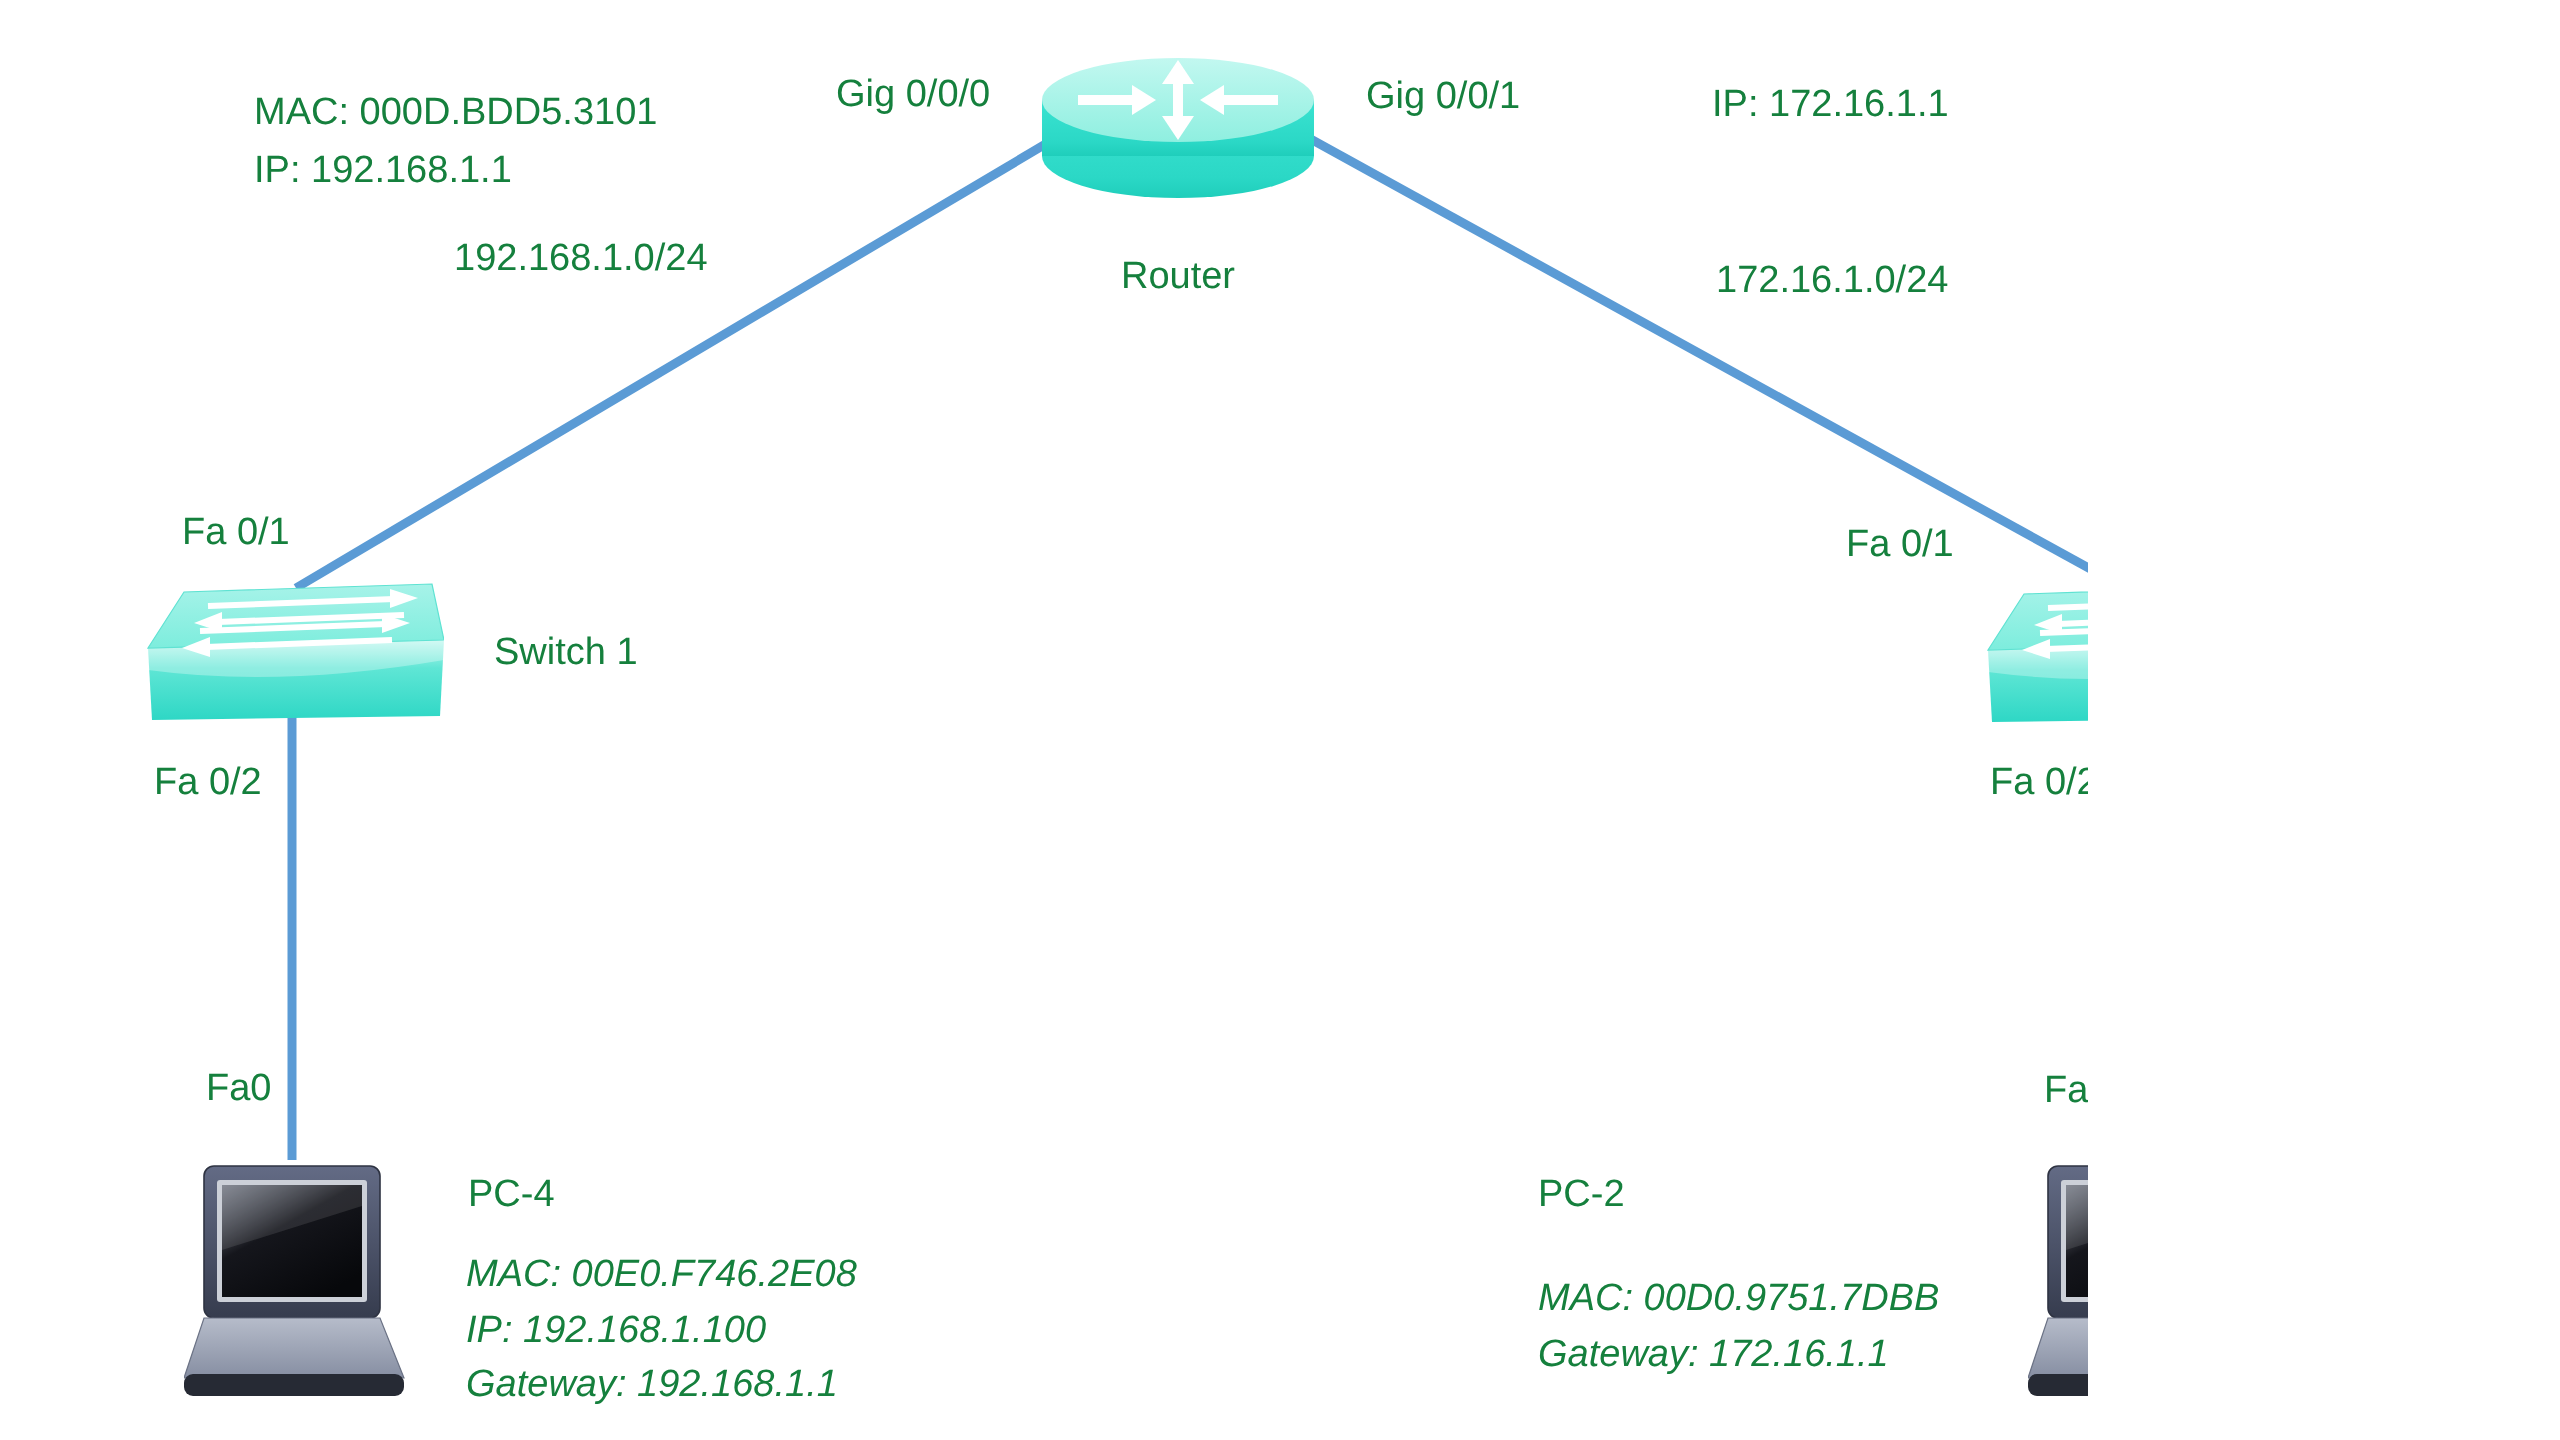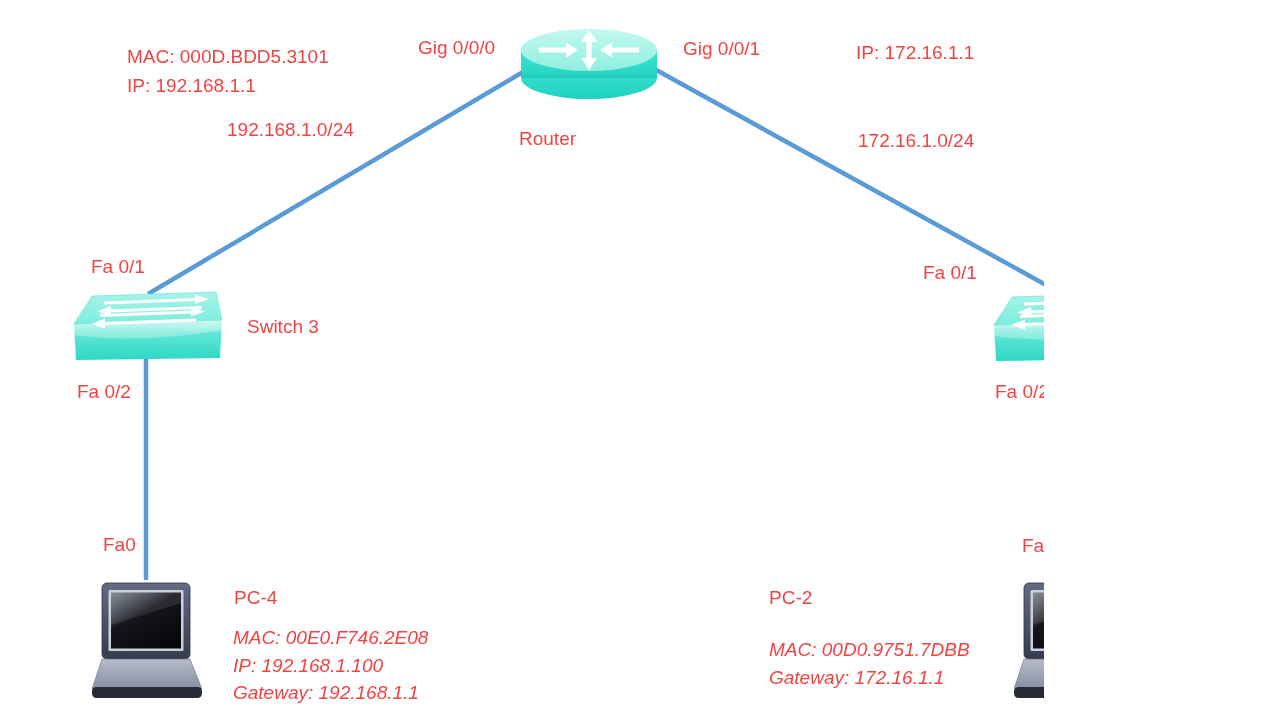--- a/index.html
+++ b/index.html
@@ -1,26 +1,26 @@
 <!DOCTYPE html>
 <html><head>
 <meta charset="utf-8">
 <style>
   html,body{margin:0;padding:0;background:#ffffff;}
   .stage{
     position:relative;width:1044px;height:720px;overflow:hidden;background:#ffffff;
-    font-family:"Liberation Sans",sans-serif;color:#ef4444;
+    font-family:"Liberation Sans",sans-serif;color:#15803d;
   }
   .links-layer{position:absolute;left:0;top:0;z-index:1;}
   .links-layer line{stroke:#5B9BD5;stroke-width:4.5;}
   svg.device{position:absolute;z-index:2;}
   .lbl{position:absolute;z-index:3;font-size:19px;line-height:24px;white-space:nowrap;}
   .details{line-height:27.5px;font-style:italic;}
   .rdetails{line-height:28.5px;}
-  .centered{text-align:left;}
+  .centered{text-align:center;}
 </style>
 </head>
 <body>
 
 <div class="stage">
 
   <svg width="0" height="0" style="position:absolute" aria-hidden="true">
     <defs>
       <linearGradient id="gRTop" x1="0" y1="0" x2="0" y2="1">
         <stop offset="0" stop-color="#C2F8F0"></stop>
@@ -140,21 +140,21 @@
   <div class="lbl rdetails" style="left:856px;top:39px">
     <div>IP: 172.16.1.1</div>
   </div>
 
   <div class="lbl centered" style="left:519px;top:127px;width:140px">Router</div>
 
   <div class="lbl" style="left:227px;top:118px">192.168.1.0/24</div>
   <div class="lbl" style="left:858px;top:129px">172.16.1.0/24</div>
 
   <div class="lbl" style="left:91px;top:255px">Fa 0/1</div>
-  <div class="lbl" style="left:247px;top:315px">Switch 3</div>
+  <div class="lbl" style="left:247px;top:315px">Switch 1</div>
   <div class="lbl" style="left:77px;top:380px">Fa 0/2</div>
 
   <div class="lbl" style="left:923px;top:261px">Fa 0/1</div>
   <div class="lbl" style="left:1164px;top:316px">Switch 2</div>
   <div class="lbl" style="left:995px;top:380px">Fa 0/2</div>
 
   <div class="lbl" style="left:103px;top:533px">Fa0</div>
   <div class="lbl" style="left:234px;top:586px">PC-4</div>
   <div class="lbl details" style="left:233px;top:624px">
     <div>MAC: 00E0.F746.2E08</div>

